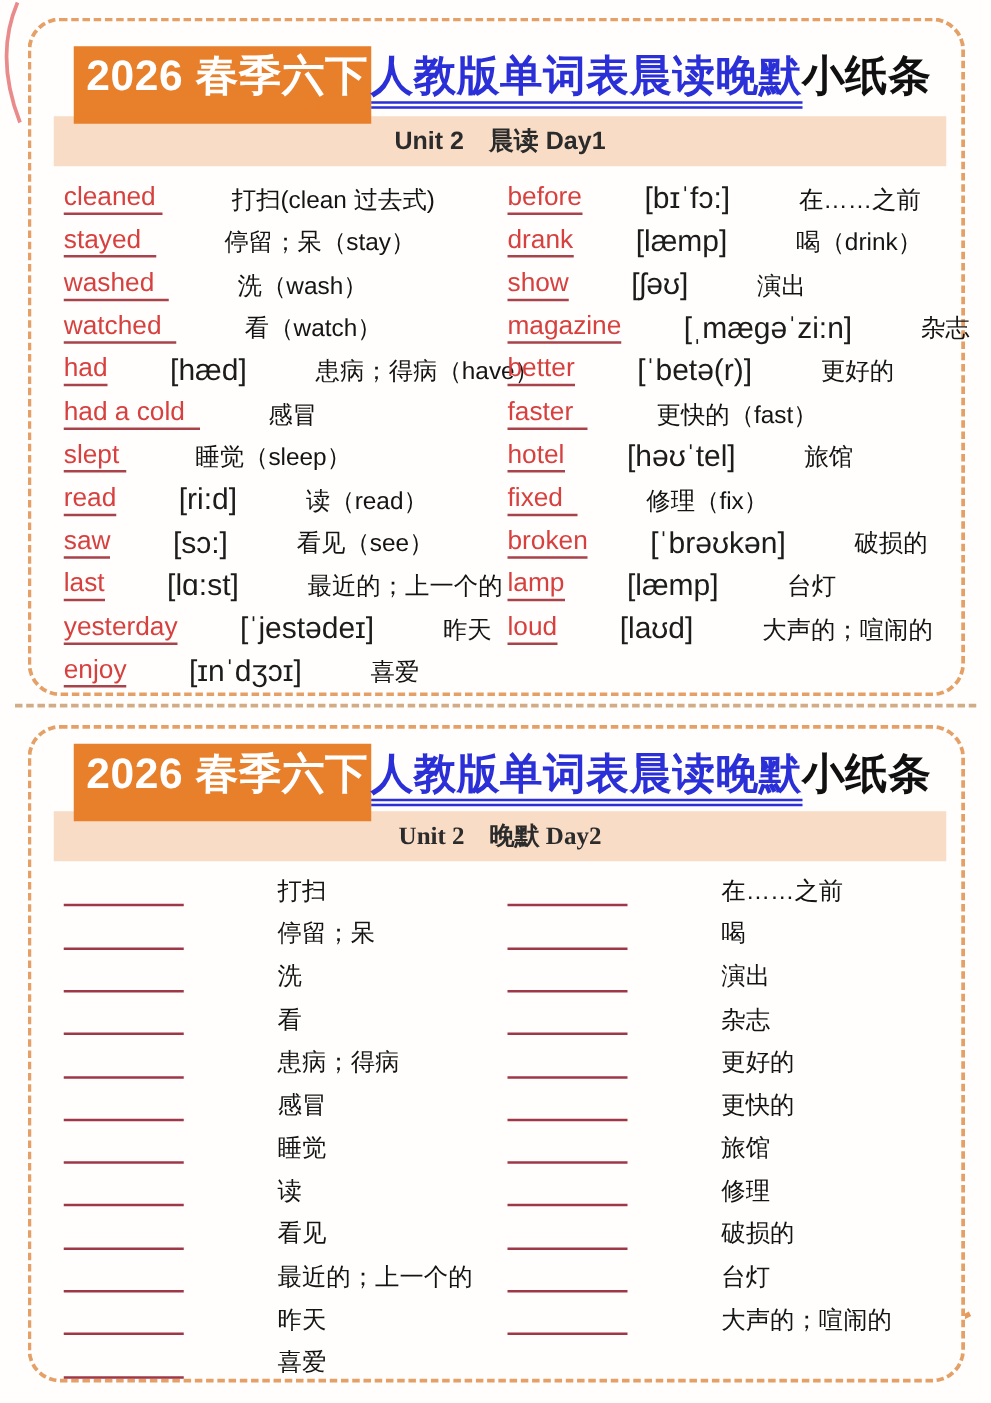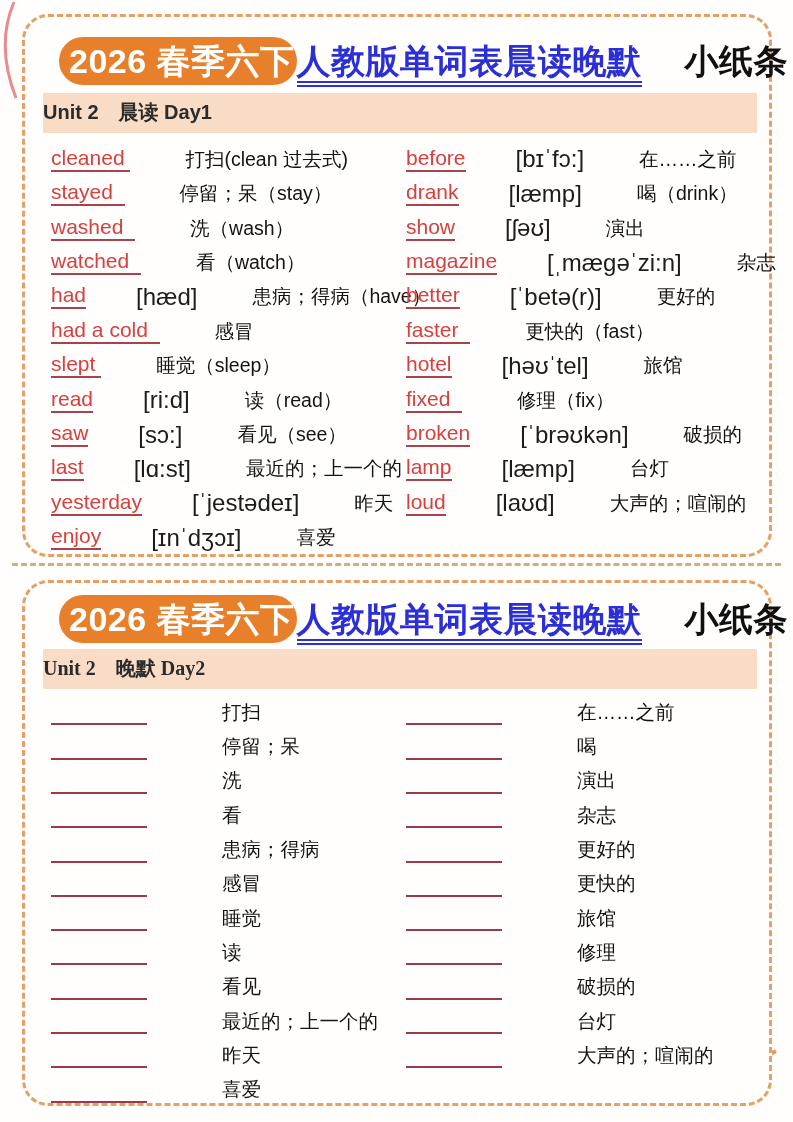--- a/index.html
+++ b/index.html
@@ -23,34 +23,33 @@
   #panel2{top:580px;height:526px;}
 
   .hdr{
     margin:22px 10px 0 34px;
     font-size:34px;font-weight:bold;line-height:1.3;
     white-space:nowrap;letter-spacing:0.5px;
   }
   #panel2 .hdr{margin-top:14px;}
   .hdr .badge{
     background:#e87f2a;color:#ffffff;
-    padding:5px 2px 5px 10px;
-    border-radius:24px;
+    padding:5px 2px 19px 10px;
   }
   .hdr .blue{
     color:#2a2fd8;
     border-bottom:6px double #2a2fd8;
     padding-bottom:1px;
   }
-  .hdr .black{color:#101010;margin-left:43px;}
+  .hdr .black{color:#101010;}
 
   .unitbar{
     margin:10px 12px 0 18px;
     background:#f8dcc6;color:#2b2b2b;
-    text-align:left;font-weight:bold;font-size:20px;
+    text-align:center;font-weight:bold;font-size:20px;
     padding:6px 0 7px 0;white-space:pre;
   }
   #panel2 .unitbar{margin-top:8px;font-family:Liberation Serif, serif;}
 
   .cols{display:flex;margin:9px 0 0 26px;}
   #panel2 .cols{margin-top:6px;}
   .col{width:355px;}
   .col.right{flex:1;}
 
   .entry{

